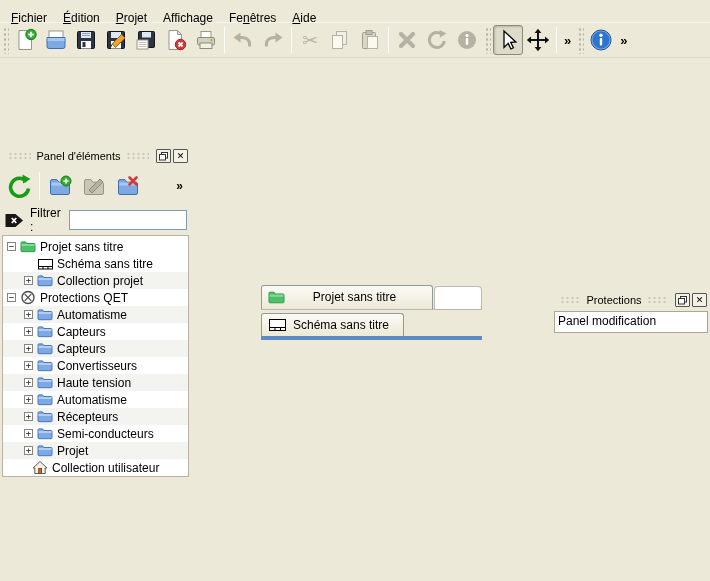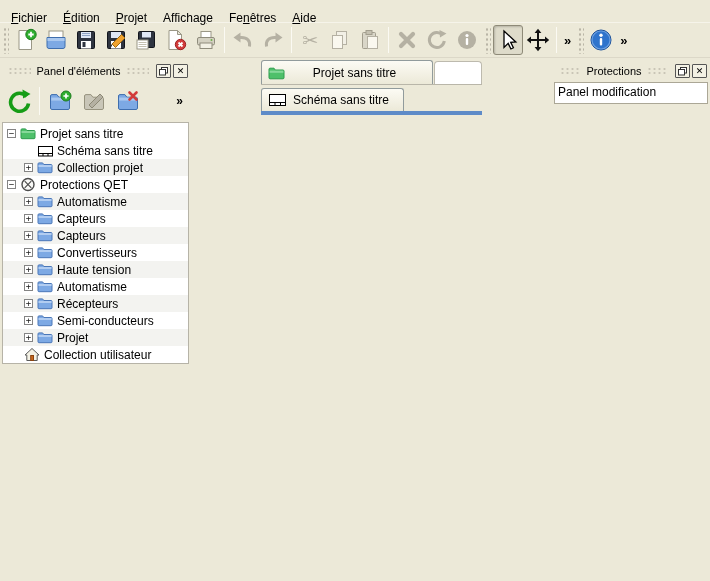--- a/index.html
+++ b/index.html
@@ -23,21 +23,21 @@
     background:radial-gradient(circle,#b9b5a6 1px,transparent 1.3px) 1px 1px/4px 5px; }
   .tb-sep { width:1px; height:26px; background:#c2bfae; border-right:1px solid #fbfaf3; margin:0 3px; }
   .tb-btn { width:30px; height:30px; display:flex; align-items:center; justify-content:center;
             border:1px solid transparent; border-radius:3px; cursor:default; }
   .tb-btn.checked { border:1px solid #8e8a78; background:#dedbca;
                     box-shadow:inset 1px 1px 2px rgba(0,0,0,.18); }
   .tb-overflow { font-size:13px; font-weight:bold; padding:0 4px; cursor:default; }
   .cut-glyph { font-size:19px; color:#b5b1a3; line-height:1; }
 
   
-  .main-row { display:flex; height:508px; align-items:flex-start;gap:32px; }
+  .main-row { display:flex; height:508px; align-items:center;gap:32px; }
   .splitter { width:6px; cursor:col-resize;
     background:radial-gradient(circle,#c3bfb0 1px,transparent 1.3px) 1px 2px/4px 5px repeat-y; }
   .splitter.right-sp { background-position:2px 2px; }
 
   
   .dock { display:flex; flex-direction:column; padding-top:3px; }
   .dock-left { width:191px; }
   .dock-right { width:158px; }
   .dock-title { height:20px; display:flex; align-items:center; padding:0 3px; }
   .dock-tex { flex:1; height:8px; margin:0 5px;
@@ -335,20 +335,30 @@
       <div class="dk-btn">
         <svg width="26" height="26">
           <path d="M3.5 8c0-.8.6-1.4 1.4-1.4h5l2 2.6h9.2c.8 0 1.4.6 1.4 1.4v9.5c0 .8-.6 1.4-1.4 1.4H4.9c-.8 0-1.4-.6-1.4-1.4z" fill="#7da9e4" stroke="#3f6eae"></path>
           <path d="M4.2 9.6h17.6v3H4.2z" fill="#aac8ef"></path>
           <path d="M14.5 4.5l7 7M21.5 4.5l-7 7" stroke="#d23b3b" stroke-width="2.6" stroke-linecap="round"></path>
         </svg>
       </div>
       <div class="dk-overflow">»</div>
     </div>
 
+    <div class="filter-row">
+      <div style="display:flex;">
+        <svg width="22" height="17">
+          <path d="M1.5 2h10l7.5 6.5L11.5 15h-10z" fill="#161616"></path>
+          <path d="M7.8 6l4.5 5M12.3 6l-4.5 5" stroke="#fff" stroke-width="1.7"></path>
+        </svg>
+      </div>
+      <span>Filtrer :</span>
+      <input class="filter-input" value="" style="">
+    </div>
 
     <div class="tree" id="tree">
         <div class="tree-row" data-icon="project" style="padding-left: 4px;">
     <span class="expander">−</span>
     <span class="tree-icon">
       <svg class="ic-project" width="16" height="13">
         <path d="M1 2.8c0-.5.4-.9.9-.9h3.7l1.2 1.6h7.3c.5 0 .9.4.9.9v6.4c0 .5-.4.9-.9.9H1.9c-.5 0-.9-.4-.9-.9z" fill="#4ec06a" stroke="#2c9c4c"></path>
         <path d="M1.5 4h13v2H1.5z" fill="#86d89a"></path>
       </svg>
 
@@ -492,21 +502,21 @@
     <span class="tree-icon">
 
       <svg class="ic-folder" width="16" height="13">
         <path d="M1 2.8c0-.5.4-.9.9-.9h3.7l1.2 1.6h7.3c.5 0 .9.4.9.9v6.4c0 .5-.4.9-.9.9H1.9c-.5 0-.9-.4-.9-.9z" fill="#7da9e4" stroke="#4a77b8"></path>
         <path d="M1.5 4h13v2H1.5z" fill="#b2cdf1"></path>
       </svg>
 
     </span>
     <span class="tree-label">Projet</span>
   </div>
-        <div class="tree-row" data-icon="home" style="padding-left: 8px;">
+        <div class="tree-row" data-icon="home" style="padding-left: 16px;">
     <span class="expander none"></span>
     <span class="tree-icon">
 
       <svg class="ic-home" width="16" height="15">
         <path d="M8 1.5L15 8h-1.8v5.5H2.8V8H1z" fill="#f4f2e6" stroke="#5a5a5a"></path>
         <rect x="6.7" y="8.5" width="2.8" height="5" fill="#c9681f" stroke="#8a4410"></rect>
       </svg>
     </span>
     <span class="tree-label">Collection utilisateur</span>
   </div>

